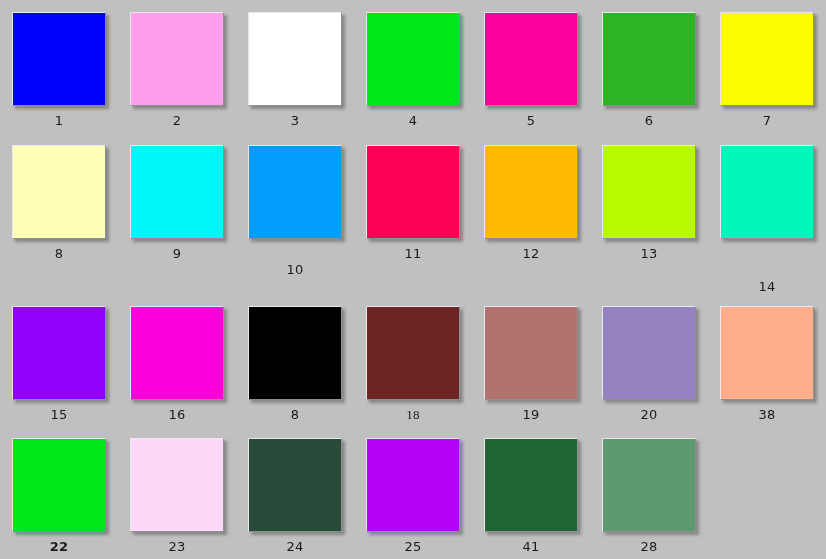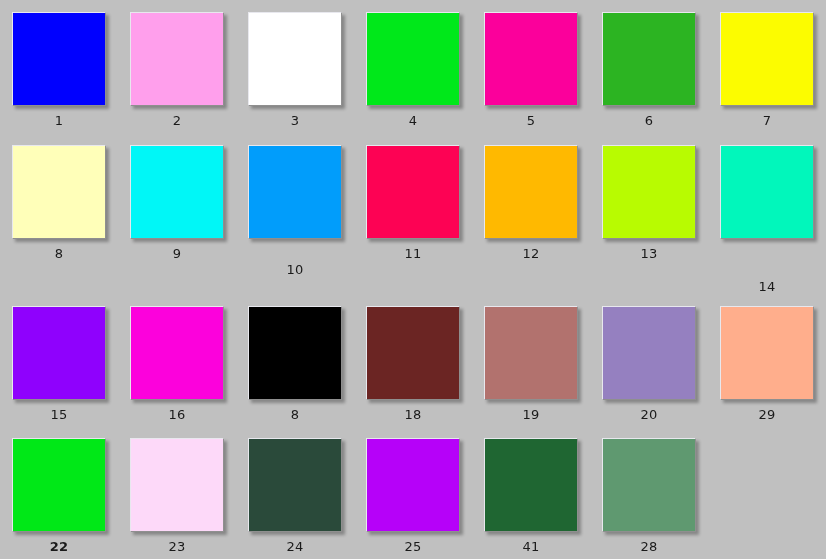--- a/index.html
+++ b/index.html
@@ -121,33 +121,33 @@
     <div class="swatch-cell">
       <div class="swatch-chip" style="background-color: rgb(252, 1, 220);"></div>
       <div class="swatch-label" style="color: rgb(26, 26, 26);">16</div>
     </div>
     <div class="swatch-cell">
       <div class="swatch-chip" style="background-color: rgb(0, 0, 0);"></div>
       <div class="swatch-label" style="color: rgb(26, 26, 26);">8</div>
     </div>
     <div class="swatch-cell">
       <div class="swatch-chip" style="background-color: rgb(107, 37, 35);"></div>
-      <div class="swatch-label" style="color: rgb(26, 26, 26);">18</div>
+      <div class="swatch-label" style="color: rgb(26, 26, 26); font-family: Liberation Serif, serif;">18</div>
     </div>
     <div class="swatch-cell">
       <div class="swatch-chip" style="background-color: rgb(178, 114, 110);"></div>
       <div class="swatch-label" style="color: rgb(26, 26, 26);">19</div>
     </div>
     <div class="swatch-cell">
       <div class="swatch-chip" style="background-color: rgb(149, 128, 192);"></div>
       <div class="swatch-label" style="color: rgb(26, 26, 26);">20</div>
     </div>
     <div class="swatch-cell">
       <div class="swatch-chip" style="background-color: rgb(255, 174, 140);"></div>
-      <div class="swatch-label" style="color: rgb(26, 26, 26);">29</div>
+      <div class="swatch-label" style="color: rgb(26, 26, 26);">38</div>
     </div>
     <div class="swatch-cell">
       <div class="swatch-chip" style="background-color: rgb(0, 232, 23);"></div>
       <div class="swatch-label" style="color: rgb(26, 26, 26); font-weight: bold;">22</div>
     </div>
     <div class="swatch-cell">
       <div class="swatch-chip" style="background-color: rgb(253, 217, 249);"></div>
       <div class="swatch-label" style="color: rgb(26, 26, 26);">23</div>
     </div>
     <div class="swatch-cell">

